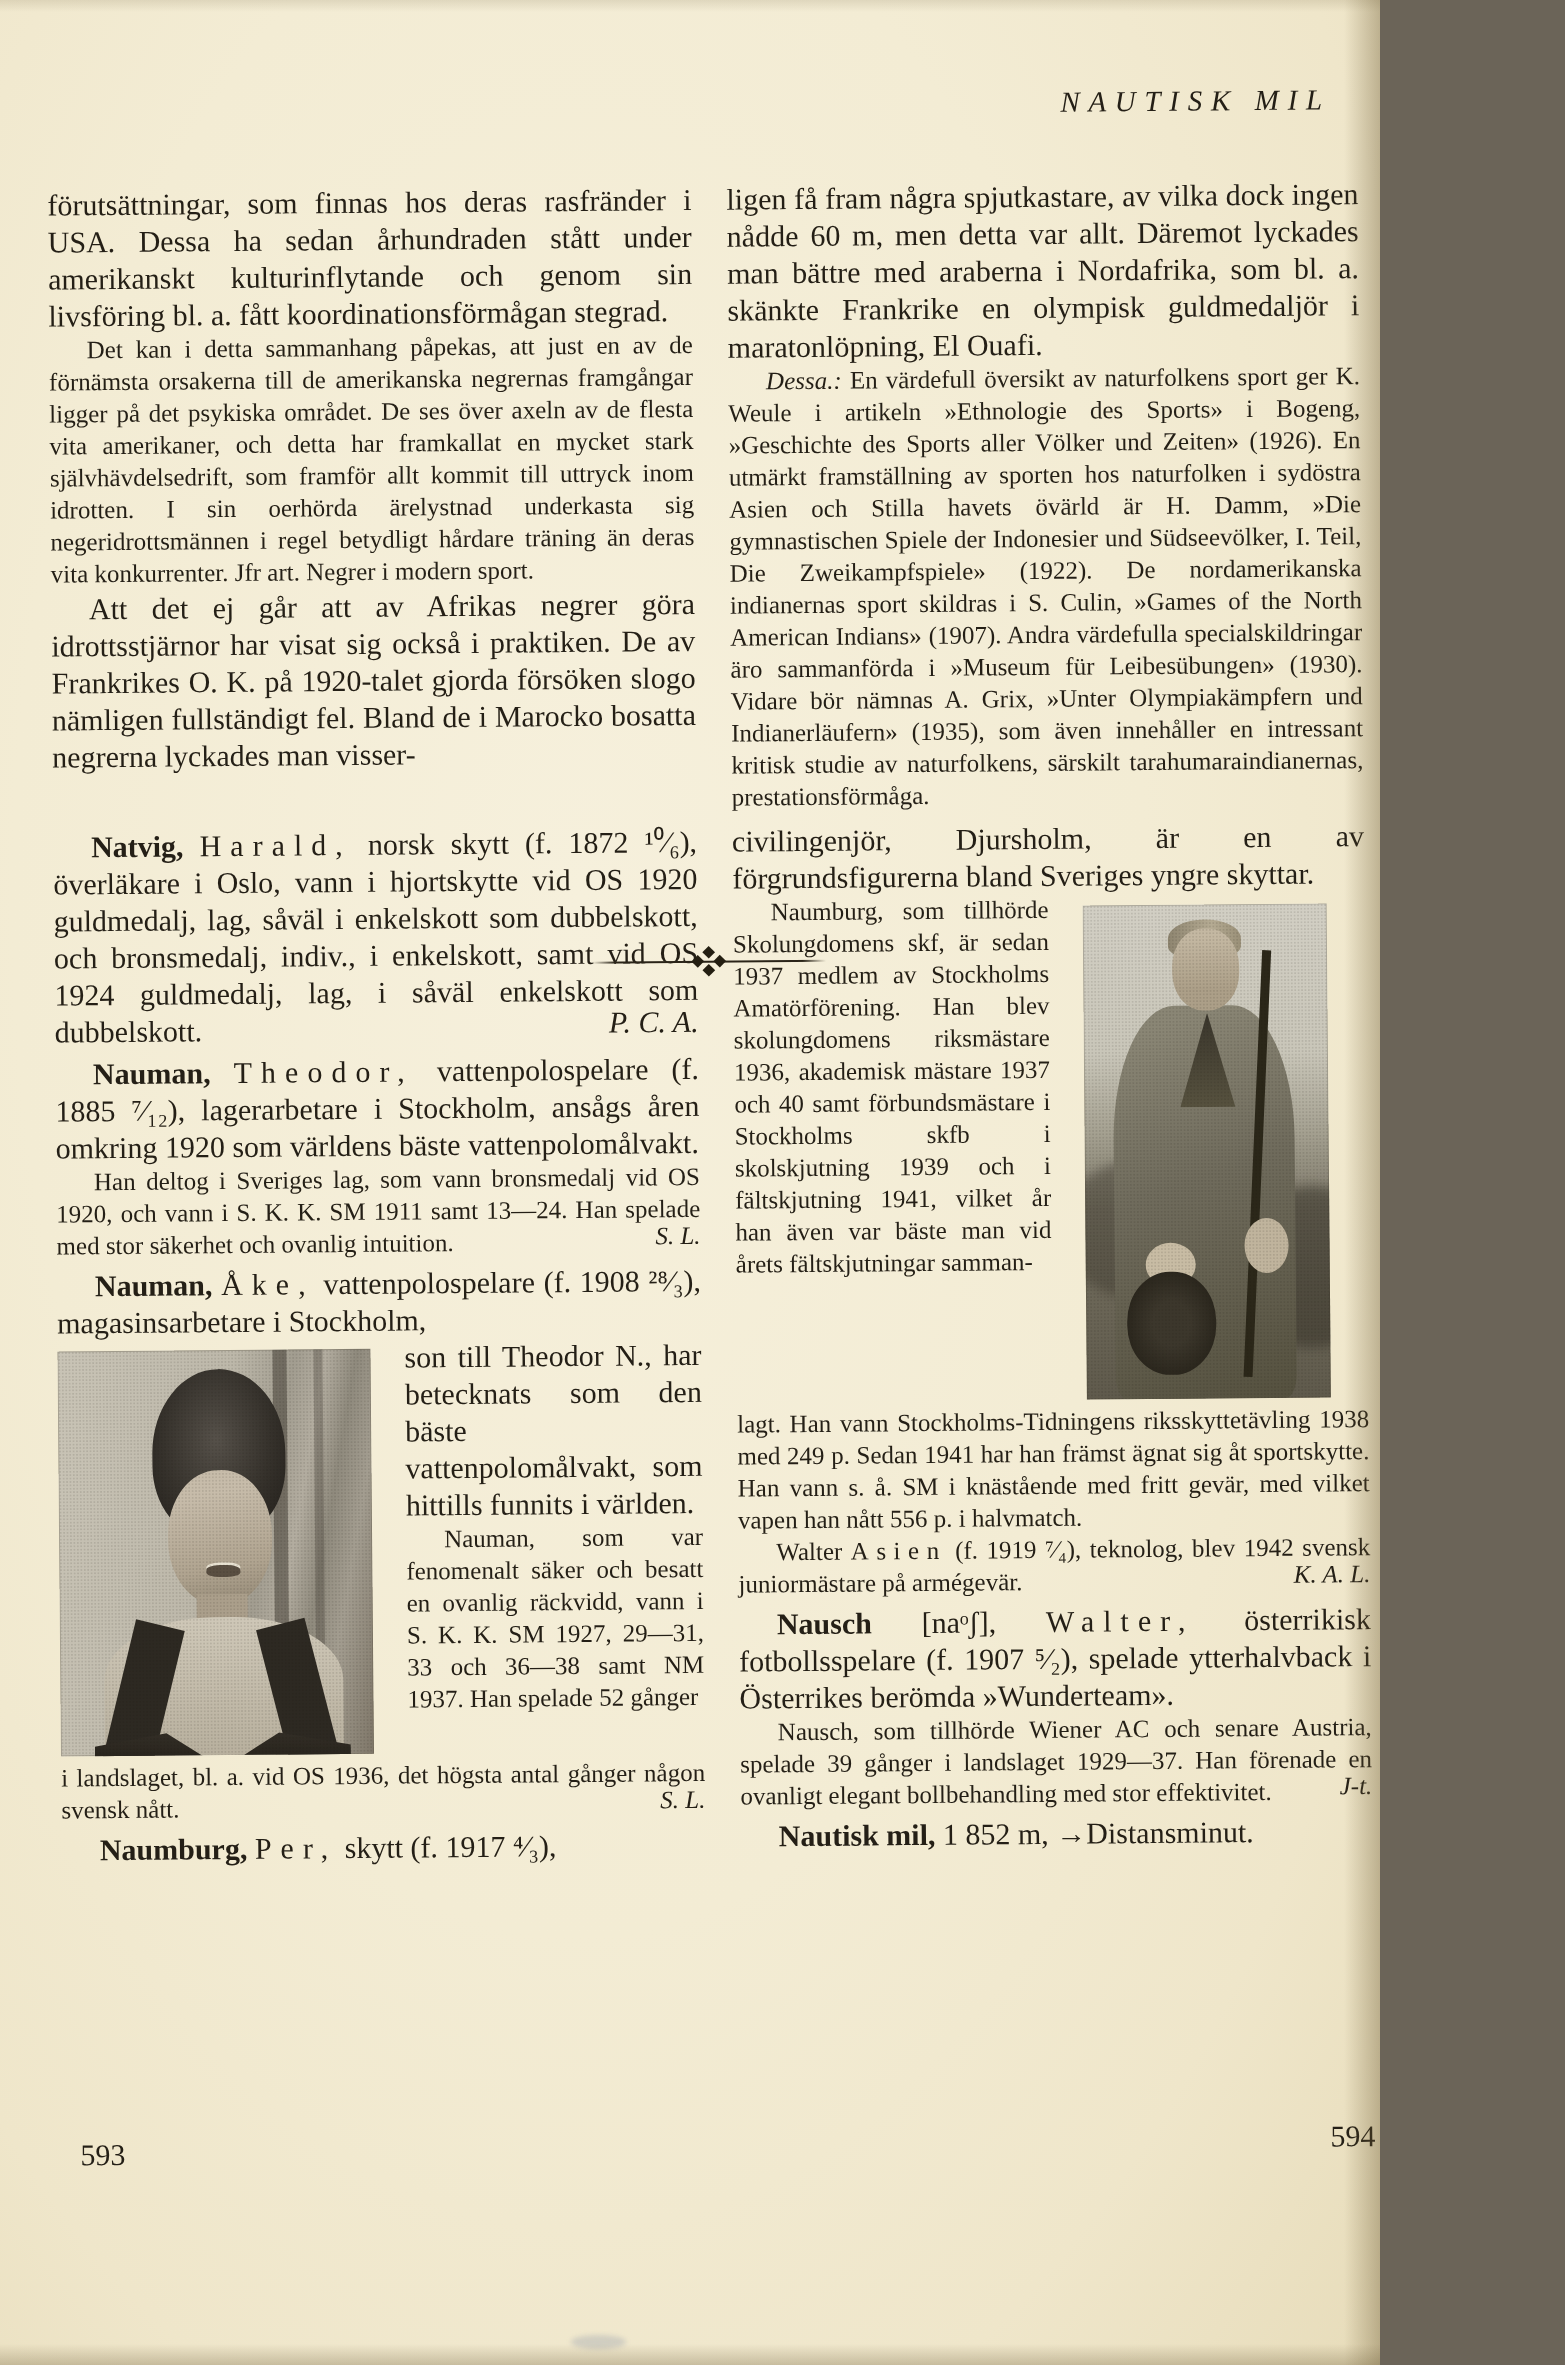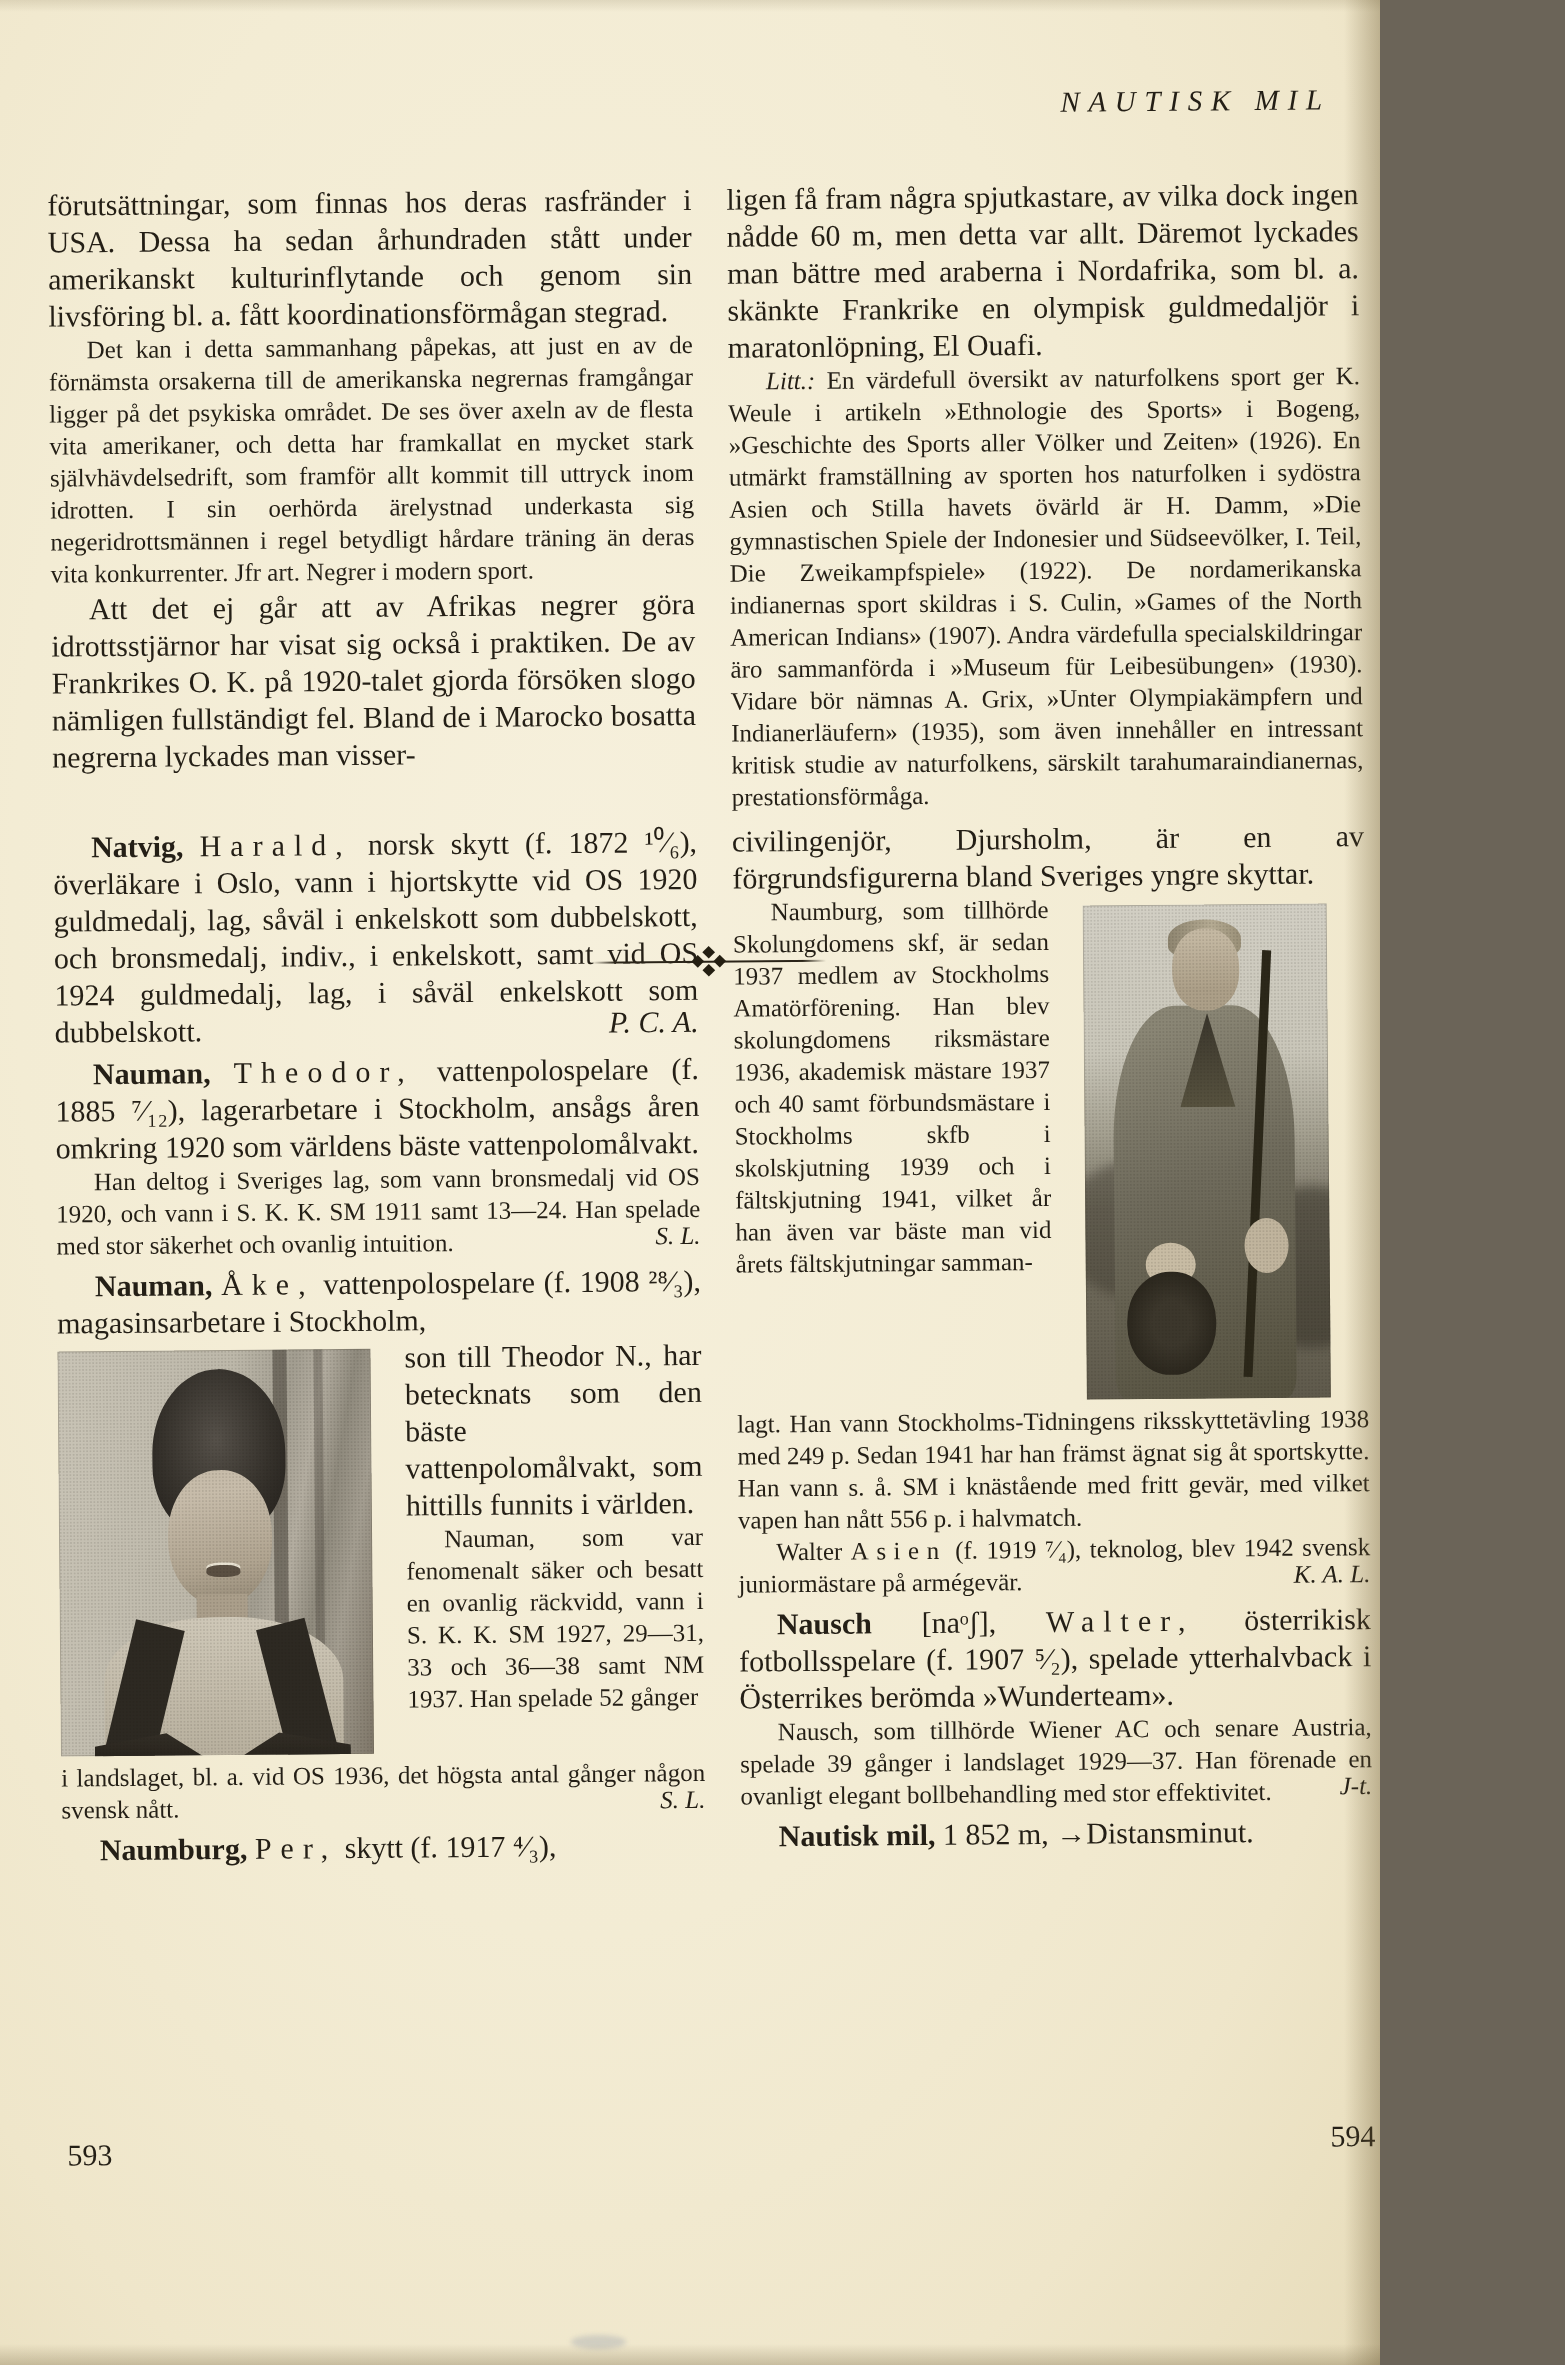--- a/index.html
+++ b/index.html
@@ -86,21 +86,21 @@
     background:linear-gradient(160deg,#8a8675 8%,#6f6b5c 45%,#55513f 100%);}
   .sh-lapel{position:absolute;left:96px;top:109px;width:55px;height:94px;
     background:linear-gradient(#3a362c,#57523f);clip-path:polygon(50% 0,100% 100%,0 100%);}
   .sh-rifle{position:absolute;left:168px;top:46px;width:9.4px;height:427px;background:#2b2719;transform:rotate(3deg);}
   .sh-hand{position:absolute;left:159px;top:314px;width:44px;height:55px;border-radius:50%;background:#c0b49d;}
   .sh-hat{position:absolute;left:41px;top:367px;width:89px;height:103px;border-radius:48%;
     background:radial-gradient(#3c372c 30%,#27231a 80%);}
   .sh-hand2{position:absolute;left:60px;top:338px;width:50px;height:44px;border-radius:50%;background:#c8bca4;}
 
   .pageno{position:absolute;font-size:30px;}
-  .pageno-left{left:59px;top:2133px;}
+  .pageno-left{left:72px;top:2133px;}
   .pageno-right{left:1179px;top:2125px;width:188px;text-align:right;}
   .arrow{letter-spacing:0;}
 </style>
 </head>
 <body>
 
 <div class="page">
   <div class="content">
 
     <div class="running-head">NAUTISK MIL</div>
@@ -158,21 +158,21 @@
       <p class="main ind mt">
         <span class="hw">Naumburg,</span>
         <span class="sperr">Per,</span>
         <span>skytt (f. 1917 ⁴⁄₃),</span>
       </p>
     </div>
 
     <div class="col col-right">
       <p class="main">ligen få fram några spjutkastare, av vilka dock ingen nådde 60 m, men detta var allt. Däremot lyckades man bättre med araberna i Nordafrika, som bl. a. skänkte Frankrike en olympisk guldmedaljör i maratonlöpning, El Ouafi.</p>
       <p class="petit ind">
-        <span class="it">Litt.:</span>
+        <span class="it">Dessa.:</span>
         <span>En värdefull översikt av naturfolkens sport ger K. Weule i artikeln »Ethnologie des Sports» i Bogeng, »Geschichte des Sports aller Völker und Zeiten» (1926). En utmärkt framställning av sporten hos naturfolken i sydöstra Asien och Stilla havets övärld är H. Damm, »Die gymnastischen Spiele der Indonesier und Südseevölker, I. Teil, Die Zweikampfspiele» (1922). De nordamerikanska indianernas sport skildras i S. Culin, »Games of the North American Indians» (1907). Andra värdefulla specialskildringar äro sammanförda i »Museum für Leibesübungen» (1930). Vidare bör nämnas A. Grix, »Unter Olympiakämpfern und Indianerläufern» (1935), som även innehåller en intressant kritisk studie av naturfolkens, särskilt tarahumaraindianernas, prestationsförmåga.</span>
       </p>
 
       <p class="main" style="margin-top:8.5px">civilingenjör, Djursholm, är en av förgrundsfigurerna bland Sveriges yngre skyttar.</p>
 
       <div class="photo photo-shooter">
         <span class="sh-bush"></span>
         <span class="sh-bush2"></span>
         <span class="sh-torso"></span>
         <span class="sh-lapel"></span>

